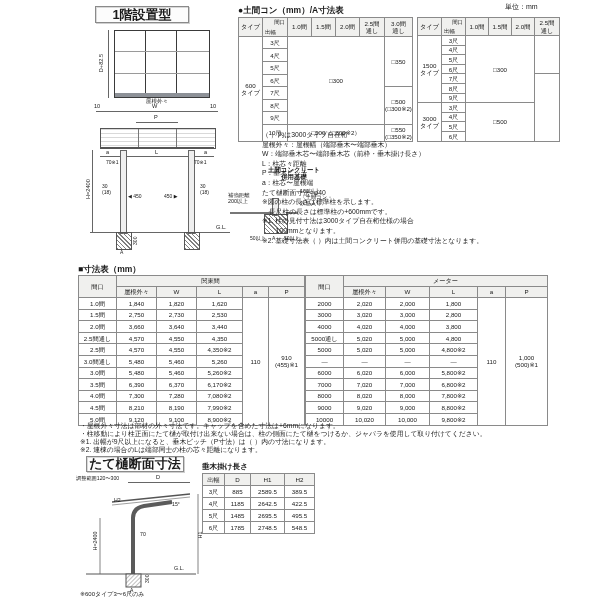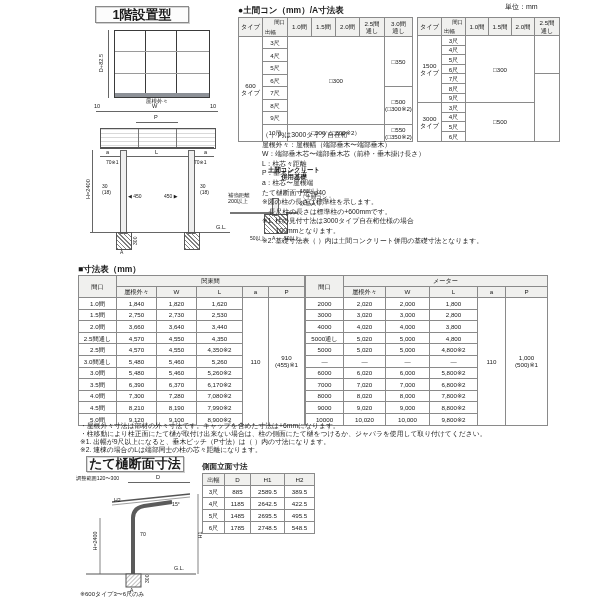--- a/index.html
+++ b/index.html
@@ -488,21 +488,21 @@
   <span class="lbl" style="left:96px;top:30px;font-size:5.2px">15°</span>
   <span class="lbl" style="left:64px;top:60px;font-size:5.2px">70</span>
   <span class="lbl rot" style="left:10px;top:66px;font-size:5.4px">H=2400</span>
   <span class="lbl rot" style="left:122px;top:60px;font-size:5.4px">H1</span>
   <span class="lbl" style="left:98px;top:94px;font-size:5.4px">G.L.</span>
   <span class="lbl" style="left:54px;top:116px;font-size:5px">A</span>
   <span class="lbl rot" style="left:68px;top:104px;font-size:5px">300</span>
 </div>
 <span class="abs" style="left:80px;top:590px;font-size:6px">※600タイプ3〜6尺のみ</span>
 
-<h2 class="sec abs" style="left:202px;top:462px;font-size:7.6px">側面立面寸法</h2>
+<h2 class="sec abs" style="left:202px;top:462px;font-size:7.6px">垂木掛け長さ</h2>
 <table class="spec abs" style="left:202px;top:473px">
   <colgroup>
       <col style="width:22px">
       <col style="width:26px">
       <col style="width:34px">
       <col style="width:30px">
     </colgroup>
   <tbody>
       <tr>
     <th style="height:11px">出幅</th>

